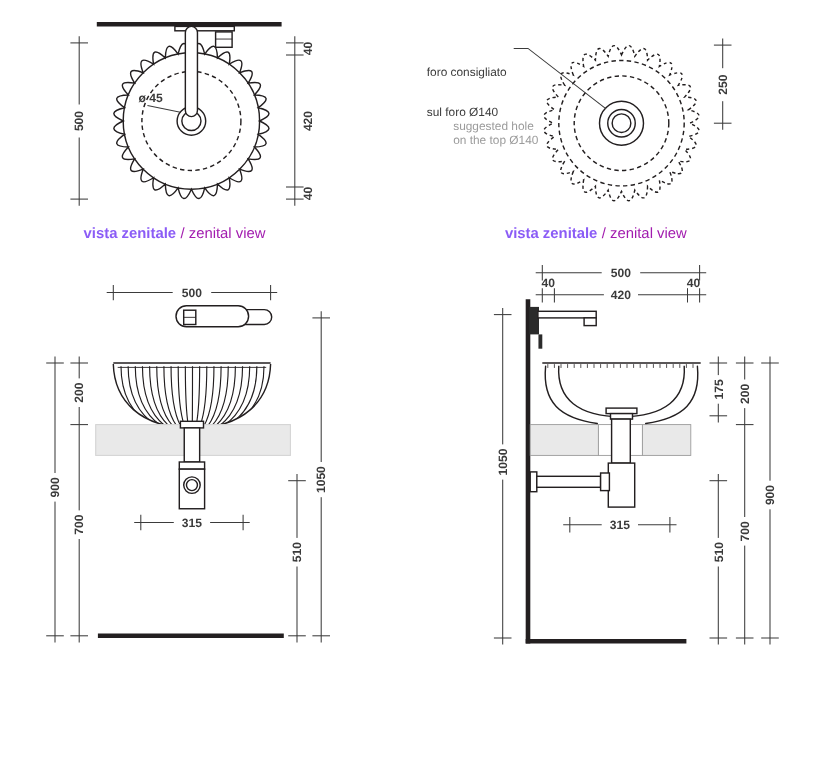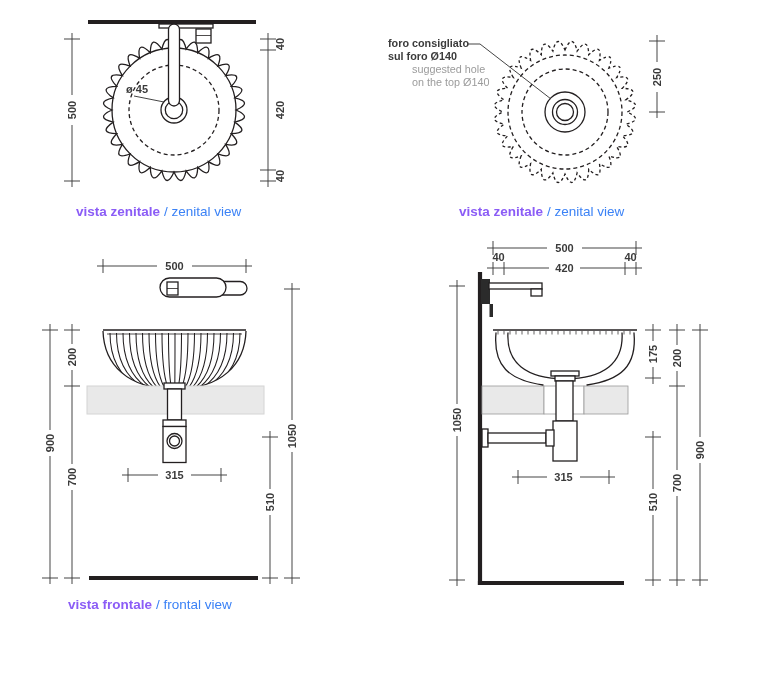--- a/index.html
+++ b/index.html
@@ -11,23 +11,23 @@
   .thick{stroke-width:4.2;stroke-linecap:butt;}
   .wht{fill:#ffffff;}
   .dash{stroke-dasharray:4,3;}
   .sdash{stroke-dasharray:3,2.6;}
   .d{stroke:#3b3b3b;stroke-width:0.95;fill:none;}
   .bg{fill:#ffffff;stroke:none;}
   text.dim{font:700 11px "Liberation Sans",sans-serif;fill:#3b3b3b;}
   .mid{text-anchor:middle;}
   .caption{position:absolute;font-size:13.5px;white-space:nowrap;}
   .cb{font-weight:700;color:#8b5cf6;}
-  .cl{color:#3b82f6;margin-left:4px;margin-top:43px;}
+  .cl{color:#a21caf;margin-left:4px;margin-top:43px;}
   .note{position:absolute;font-size:10.8px;line-height:13px;white-space:nowrap;}
-  .nb{font-weight:700;color:#3b3b3b;}
+  .nb{font-weight:400;color:#3b3b3b;margin-top:23px;}
   .ng{color:#9b9b9b;margin-left:24px;}
 </style>
 </head>
 <body>
 
 <div id="sheet">
 
 <svg width="759" height="698" viewBox="0 0 759 698">
 
   <g>
@@ -302,23 +302,20 @@
     </g>
   </g>
 </svg>
 
 <div class="caption" style="left:76px;top:204px">
   <span class="cb">vista zenitale</span><span class="cl">/ zenital view</span>
 </div>
 <div class="caption" style="left:459px;top:204px">
   <span class="cb">vista zenitale</span><span class="cl">/ zenital view</span>
 </div>
-<div class="caption" style="left:68px;top:597px">
-  <span class="cb">vista frontale</span><span class="cl">/ frontal view</span>
-</div>
 
 <div class="note" style="left:388px;top:37px">
   <div class="nb">foro consigliato</div>
   <div class="nb">sul foro Ø140</div>
   <div class="ng">suggested hole</div>
   <div class="ng">on the top Ø140</div>
 </div>
 
 </div>
 

